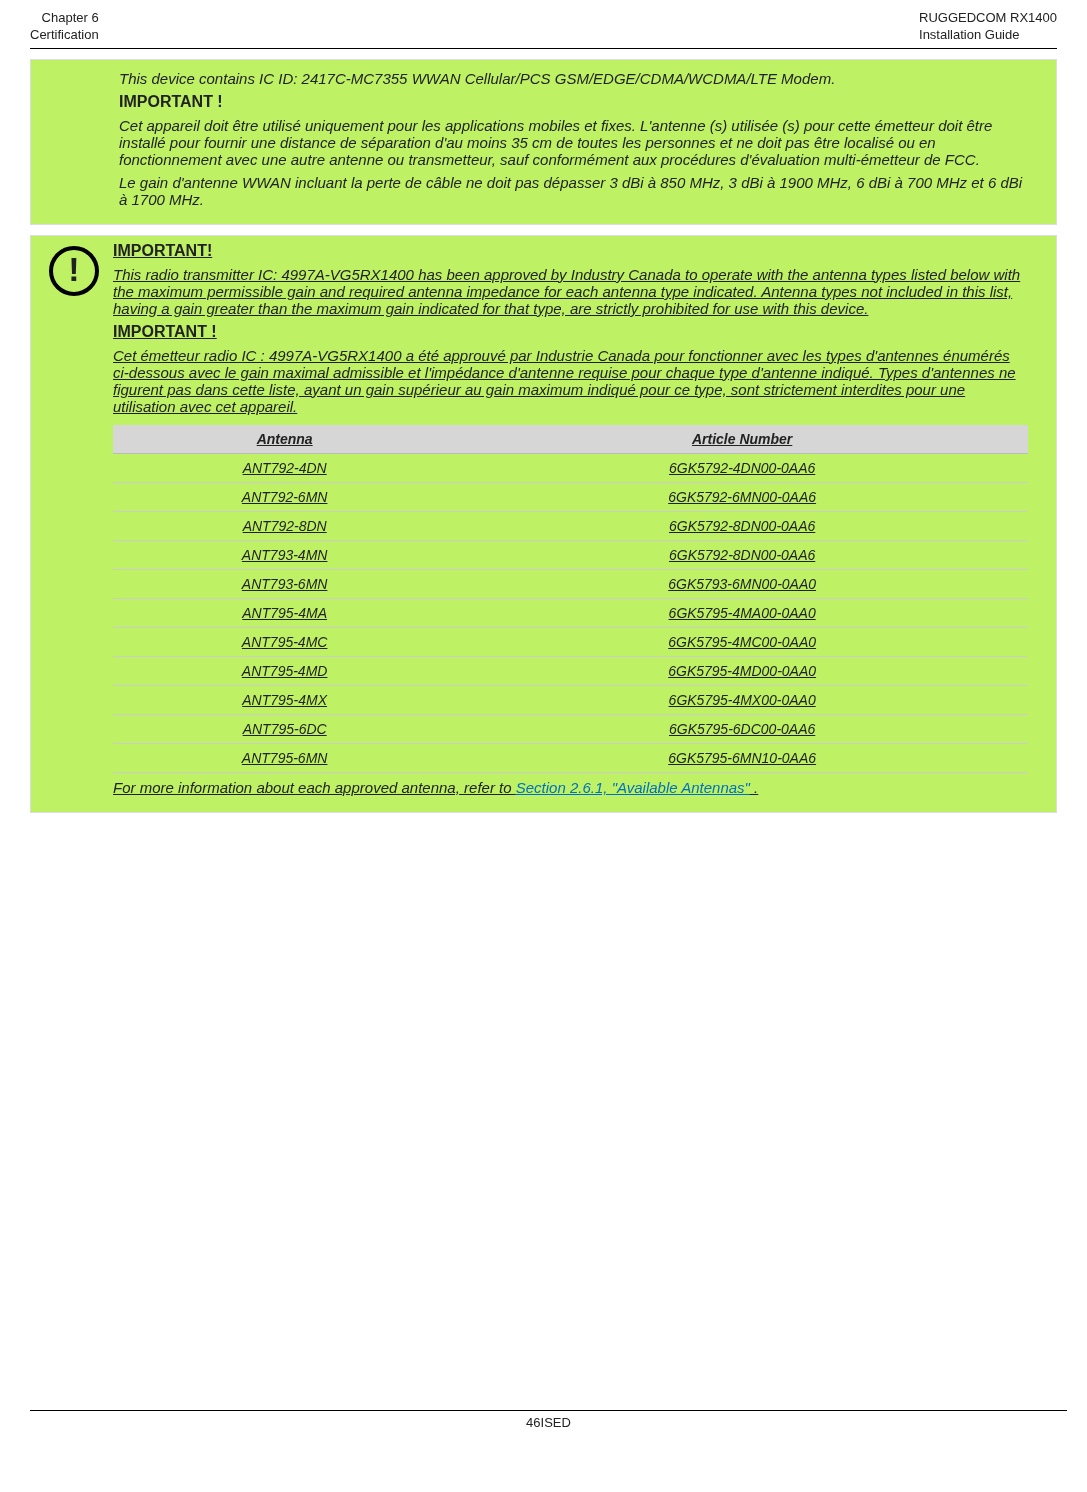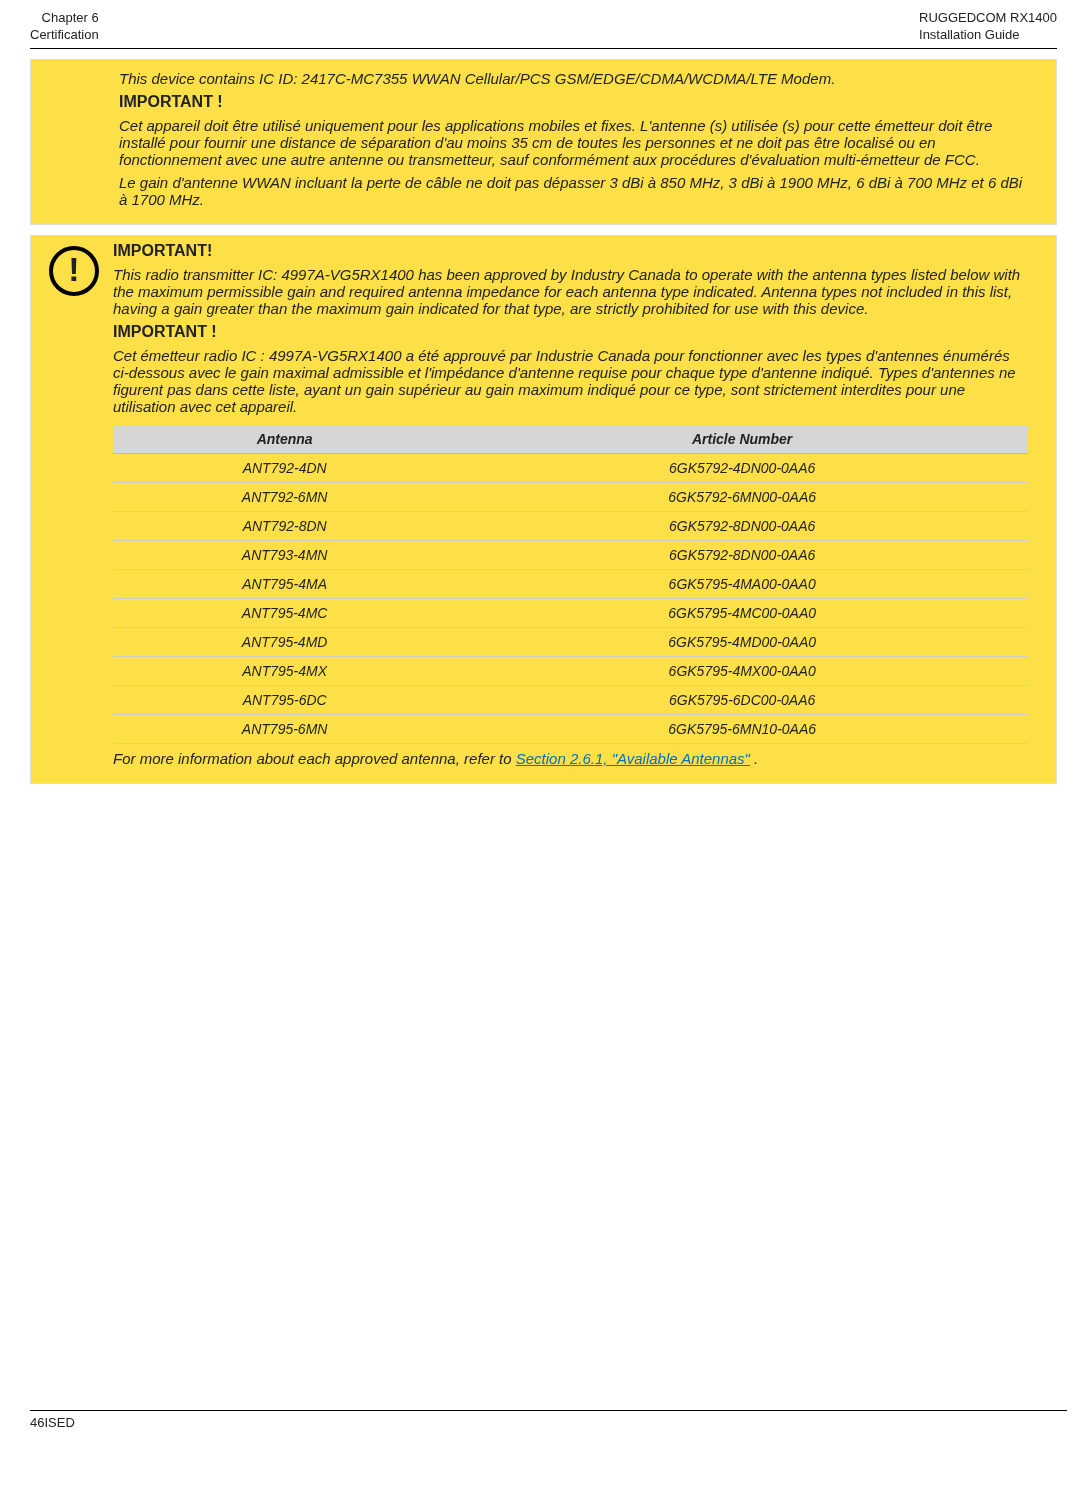--- a/index.html
+++ b/index.html
@@ -28,38 +28,39 @@
   .top-header .right { text-align: left; }
   .top-rule {
     border: none;
     border-top: 1px solid #000;
     margin: 2px 0 10px 0;
   }
   .content {
     margin-left: 0;
   }
   .callout {
-    background: #fde047;
+    background: #bef264;
     border: 1px solid #ddd;
     padding: 4px 0 10px 0;
     margin: 8px 0 10px 0;
     display: flex;
   }
   .callout .icon-cell {
     width: 70px;
     flex: 0 0 70px;
     text-align: center;
     padding-top: 6px;
     padding-left: 8px;
   }
   .callout .text-cell {
     flex: 1;
     padding-right: 28px;
     padding-top: 2px;
     padding-left: 4px;
+    text-decoration: underline;
   }
   .first-box { padding-left: 88px; padding-right: 28px; display:block;}
   .first-box p { margin: 6px 0; }
   .callout p { margin: 6px 0; }
   .italic { font-style: italic; }
   .bold-head {
     font-weight: bold;
     font-size: 16px;
     margin-top: 0;
   }
@@ -101,21 +102,21 @@
   }
   table.antenna td {
     text-align: center;
     padding: 6px 4px;
     border-bottom: 1px solid #ccc;
   }
   .link { color: #0070c0; font-style: italic;}
   .more-info { margin: 8px 0 6px 0; }
   .footer {
     display: flex;
-    justify-content: flex-start;
+    justify-content: center;
     font-size: 13px;
     border-top: 1px solid #000;
     padding-top: 4px;
     position: absolute;
     bottom: 10px;
     left: 30px;
     right: 20px;
   }
 </style>
 </head>
@@ -171,20 +172,24 @@
               </tr>
               <tr>
                 <td>ANT792-8DN</td>
                 <td>6GK5792-8DN00-0AA6</td>
               </tr>
               <tr>
                 <td>ANT793-4MN</td>
                 <td>6GK5792-8DN00-0AA6</td>
               </tr>
               <tr>
+                <td>ANT793-6MN</td>
+                <td>6GK5793-6MN00-0AA0</td>
+              </tr>
+              <tr>
                 <td>ANT795-4MA</td>
                 <td>6GK5795-4MA00-0AA0</td>
               </tr>
               <tr>
                 <td>ANT795-4MC</td>
                 <td>6GK5795-4MC00-0AA0</td>
               </tr>
               <tr>
                 <td>ANT795-4MD</td>
                 <td>6GK5795-4MD00-0AA0</td>

